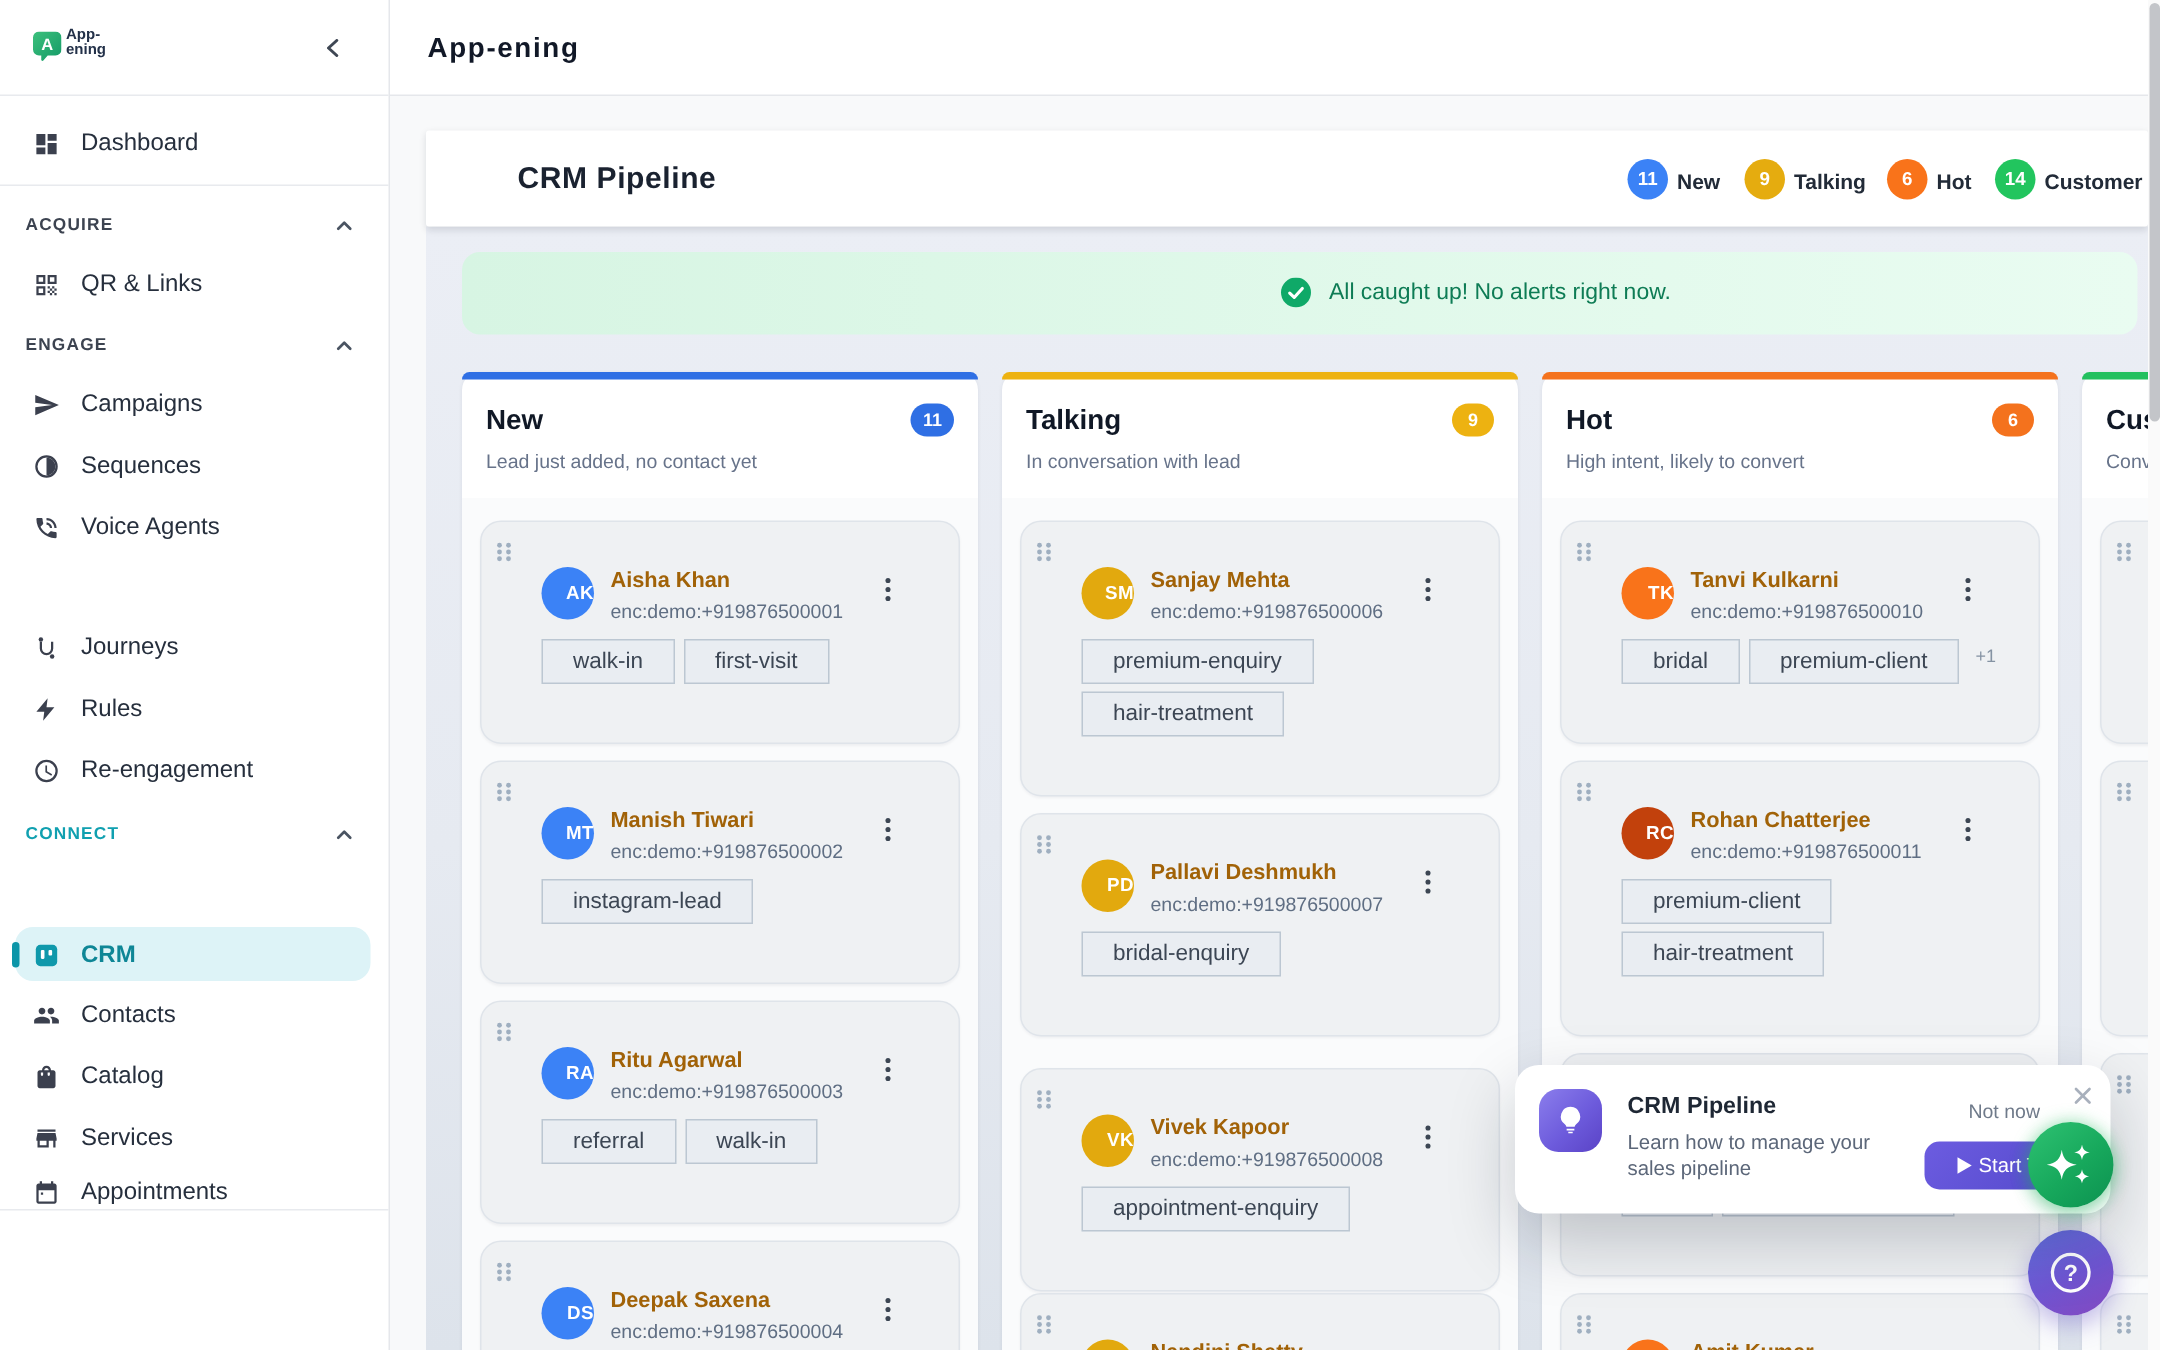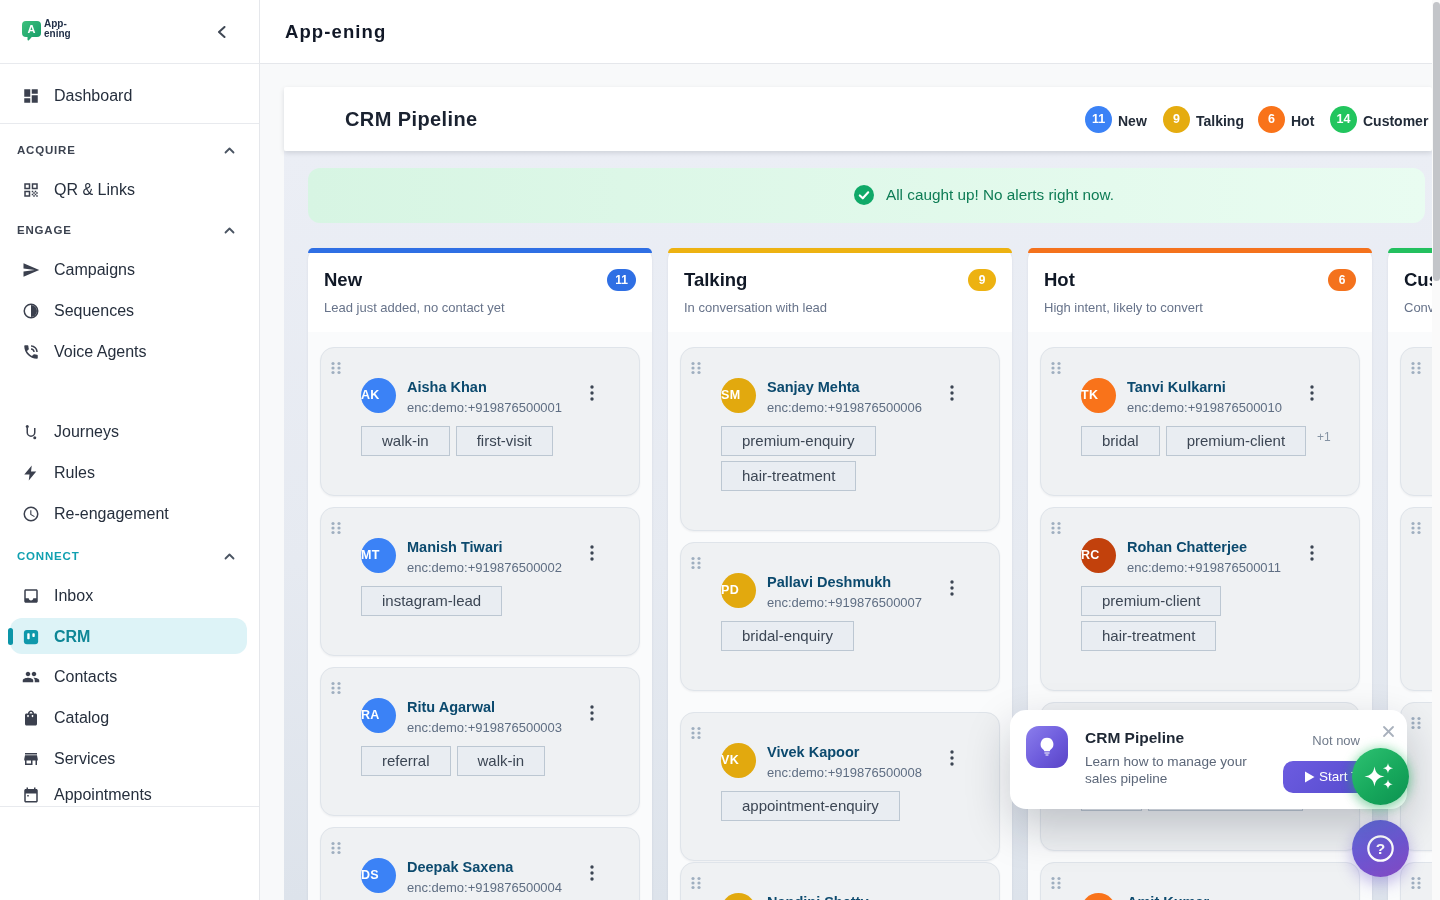--- a/index.html
+++ b/index.html
@@ -36,22 +36,22 @@
 
 .col{position:absolute;top:97px;width:344px;height:810px;background:#fff;border-radius:12px 12px 0 0;box-shadow:0 1px 3px rgba(15,23,42,.07)}
 .colbar{position:absolute;left:0;top:0;width:344px;height:5px;border-radius:12px 12px 0 0}
 .colttl{position:absolute;left:16px;top:21px;font-size:18.5px;font-weight:bold;color:#101826}
 .colbadge{position:absolute;right:16px;top:21px;min-width:28px;height:22px;padding:0 8px;border-radius:12px;color:#fff;font-size:12px;font-weight:bold;text-align:center;line-height:22px}
 .colsub{position:absolute;left:16px;top:52px;font-size:13px;color:#67738a}
 .colbody{position:absolute;left:0;top:84px;width:344px;height:726px;background:#fafbfc}
 
 .card{position:absolute;left:12px;width:320px;background:#eff1f3;border:1px solid #dfe4ea;border-radius:14px;box-shadow:0 1px 2px rgba(15,23,42,.05)}
 .hdl{position:absolute;left:9px;top:13px}
-.av{position:absolute;left:40px;top:30px;width:35px;height:35px;border-radius:50%;color:#fff;font-weight:bold;font-size:12.5px;text-align:left;line-height:35px;letter-spacing:.3px}
-.nm{position:absolute;left:86px;top:31px;font-size:14.5px;font-weight:bold;color:#0c4a6e}
+.av{position:absolute;left:40px;top:30px;width:35px;height:35px;border-radius:50%;color:#fff;font-weight:bold;font-size:12.5px;text-align:right;line-height:35px;letter-spacing:.3px}
+.nm{position:absolute;left:86px;top:31px;font-size:14.5px;font-weight:bold;color:#a16207}
 .ph{position:absolute;left:86px;top:51.5px;font-size:13px;color:#5f6e83}
 .mdots{position:absolute;left:269px;top:37px}
 .tags{position:absolute;left:40px;top:78px;width:242px;display:flex;flex-wrap:wrap;gap:5px 6px}
 .tag{height:30px;line-height:27px;padding:0 20px;border:1.4px solid #bcc7d2;border-radius:0;background:#e9edf2;color:#3c4654;font-size:15px;white-space:nowrap}
 .plus1{position:absolute;left:276px;top:82px;font-size:12px;color:#8593a3}
 
 #popup{position:absolute;left:1010px;top:710px;width:397px;height:99px;background:#fff;border-radius:16px;box-shadow:0 18px 45px rgba(15,23,42,.22);z-index:20}
 #popup .pic{position:absolute;left:16px;top:16px;width:42px;height:42px;border-radius:13px;background:linear-gradient(135deg,#8b7eec 0%,#6d5bdc 55%,#5a43c6 100%)}
 #popup .pt{position:absolute;left:75px;top:19px;font-size:15.5px;font-weight:bold;color:#1e2734}
 #popup .pd{position:absolute;left:75px;top:44px;font-size:13.6px;color:#5c6779;line-height:16.5px;width:185px}
@@ -151,26 +151,20 @@
           <path d="M12 2a10 10 0 1 0 0 20 10 10 0 0 0 0-20zm0 18a8 8 0 1 1 0-16 8 8 0 0 1 0 16zm.5-13H11v6l5.25 3.15.75-1.23-4.5-2.67z"></path>
         </svg></span>
       <span class="tx">Re-engagement</span>
     </div>
   <div class="sechdr" style="top:543px">
       <span class="tx" style="color:#10a0b0">CONNECT</span>
       <svg width="11" height="7" viewBox="0 0 11 7">
         <polyline points="1.5,5.5 5.5,1.5 9.5,5.5" fill="none" stroke="#4a5462" stroke-width="1.8" stroke-linecap="round" stroke-linejoin="round"></polyline>
       </svg>
     </div>
-  <div class="navitem" style="top:575px">
-      <span class="ic"><svg width="18" height="18" viewBox="0 0 24 24" fill="#3b404e">
-          <path d="M19 3H5c-1.1 0-2 .9-2 2v14c0 1.1.9 2 2 2h14c1.1 0 2-.9 2-2V5c0-1.1-.9-2-2-2zm0 12h-4c0 1.66-1.35 3-3 3s-3-1.34-3-3H5V5h14v10z"></path>
-        </svg></span>
-      <span class="tx">Inbox</span>
-    </div>
   <div id="crmhl"></div>
     <div id="crmbar"></div>
   <div class="navitem" style="top:616px;z-index:2">
       <span class="ic"><svg width="18" height="18" viewBox="0 0 24 24">
           <rect x="2.5" y="2.5" width="19" height="19" rx="4" fill="#0f98ab"></rect>
           <rect x="7" y="7" width="3.2" height="8" rx="1" fill="#fff"></rect>
           <rect x="13.8" y="7" width="3.2" height="5" rx="1" fill="#fff"></rect>
         </svg></span>
       <span class="tx" style="color:#0e8696;font-weight:bold">CRM</span>
     </div>

